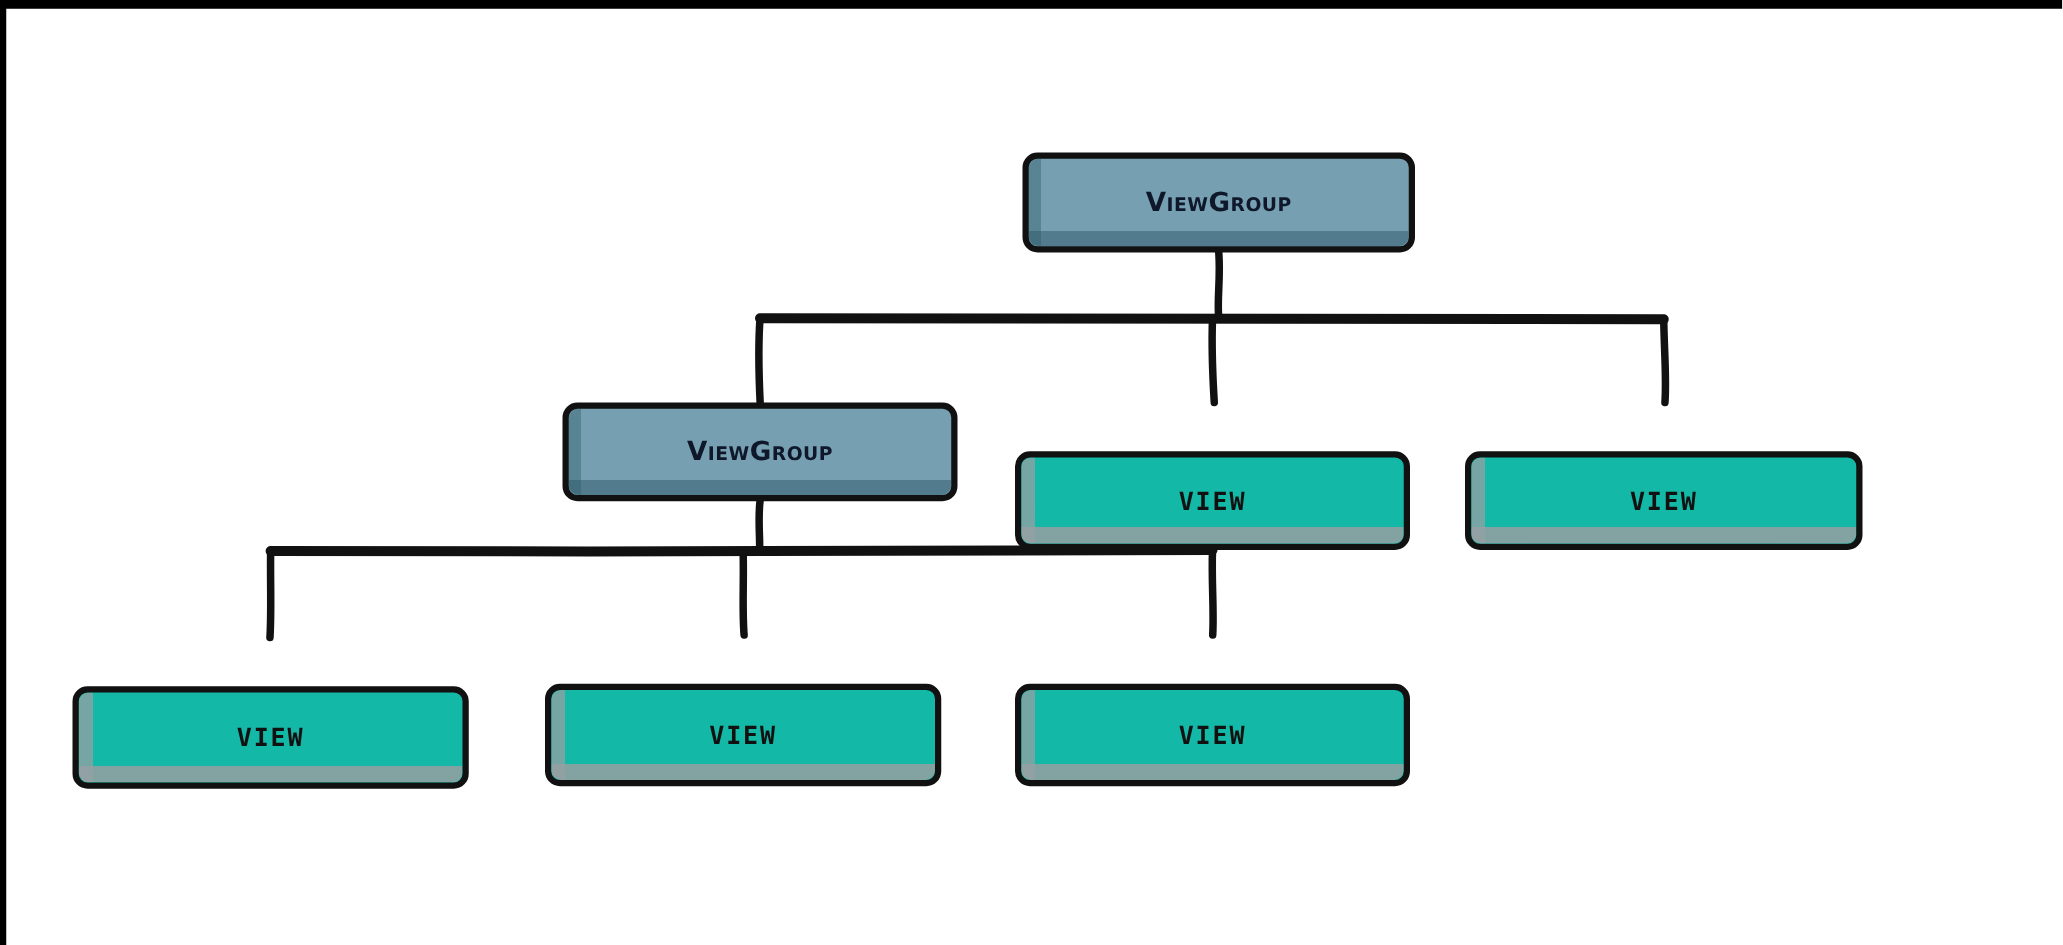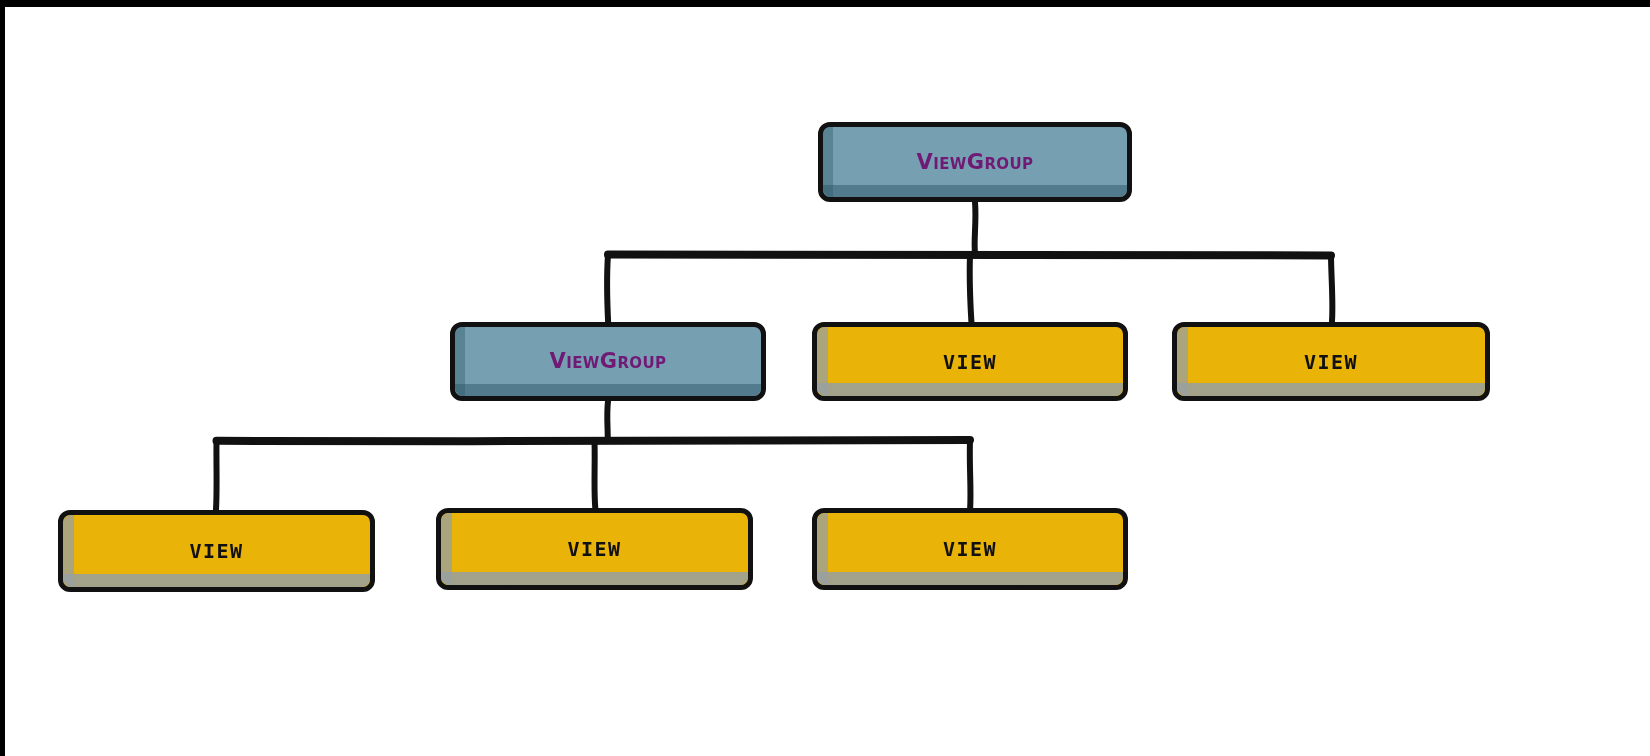--- a/index.html
+++ b/index.html
@@ -64,32 +64,33 @@
   
   .node.group {
     background: #76a0b1;
   }
   .node.group .inner {
     background:
       linear-gradient(to right, rgba(40,85,100,0.38) 0px, rgba(40,85,100,0.38) 10px, rgba(0,0,0,0) 10px),
       linear-gradient(to top, rgba(30,70,88,0.40) 0px, rgba(30,70,88,0.40) 12px, rgba(0,0,0,0) 12px);
   }
   .node.group .label {
-    color: #701a75;
+    color: #0f172a;
     font-family: "DejaVu Sans", sans-serif;
     font-weight: 700;
     font-size: 21px;
     letter-spacing: 0.4px;
     font-variant: small-caps;
     text-transform: none;
   }
 
   
   .node.leaf {
-    background: #eab308;
+    background: #14b8a6;
+    margin-top: 39px;
   }
   .node.leaf .inner {
     background:
       linear-gradient(to right, rgba(150,160,163,0.75) 0px, rgba(150,160,163,0.75) 11px, rgba(0,0,0,0) 11px),
       linear-gradient(to top, rgba(150,158,161,0.85) 0px, rgba(150,158,161,0.85) 13px, rgba(0,0,0,0) 13px);
   }
   .node.leaf .label {
     color: #111111;
     font-family: "DejaVu Sans Mono", monospace;
     font-weight: 700;

